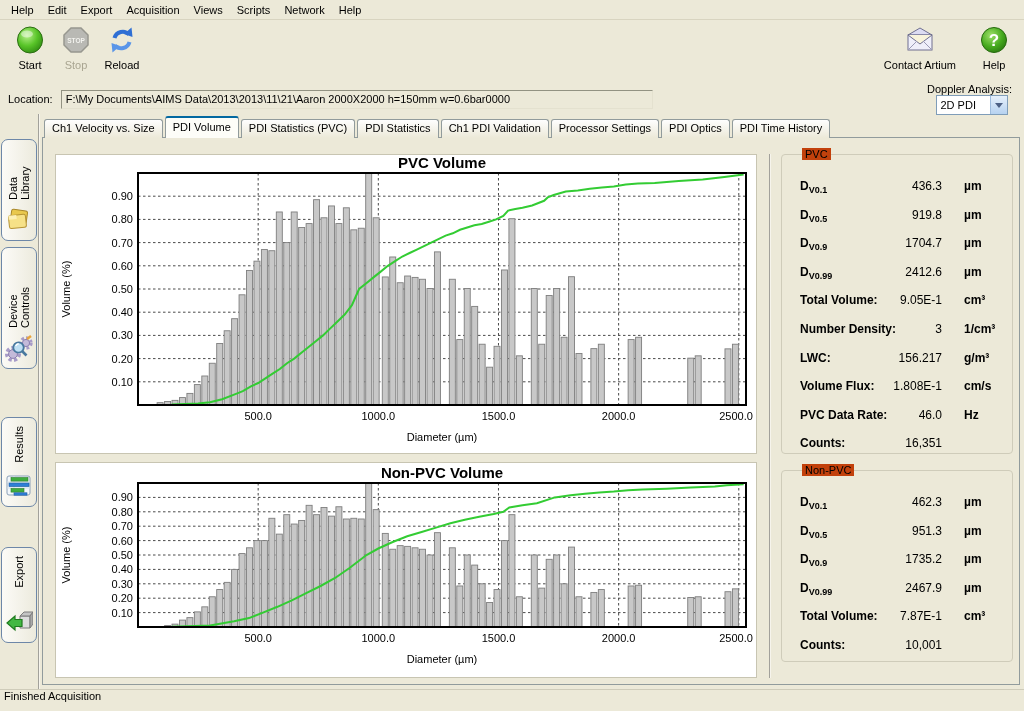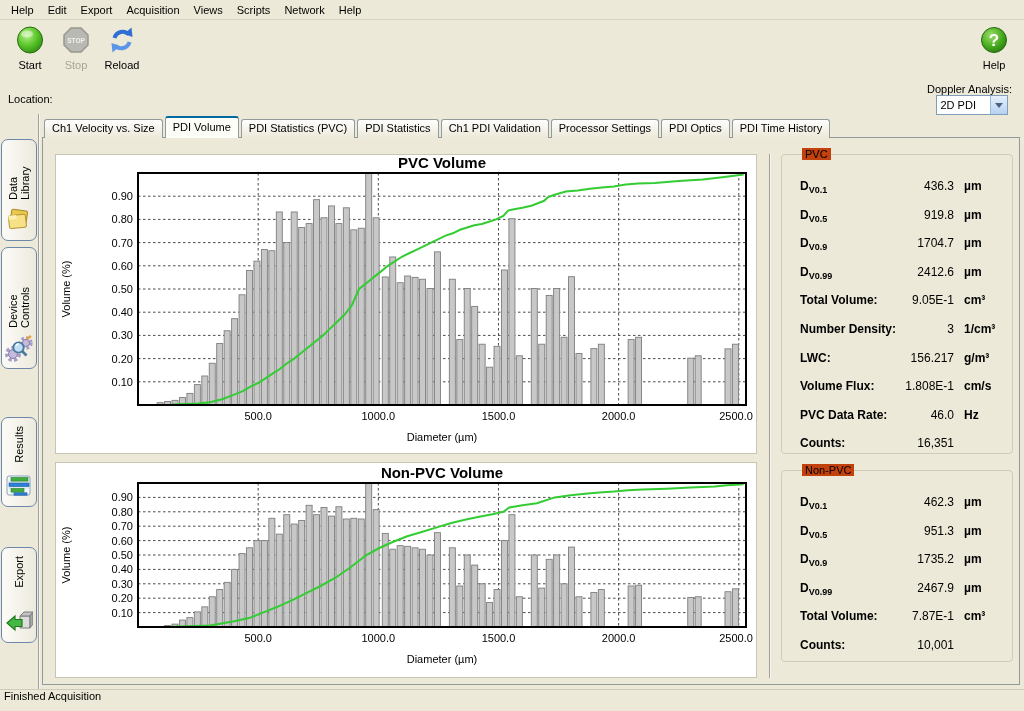--- a/index.html
+++ b/index.html
@@ -61,21 +61,21 @@
 
   .charts-col { width:702px; display:flex; flex-direction:column; }
   .chart-panel { background:#fff; border:1px solid #c8c5b2; }
   .chart-panel + .chart-panel { margin-top:8px; }
 
   .stats-col { width:244px; margin-left:12px; border-left:2px groove #f6f4ec; padding-left:10px; }
   .groupbox { border:1px solid #cfccba; border-radius:4px; position:relative; padding:24px 10px 8px 18px; }
   .groupbox .legend { position:absolute; top:-7px; left:20px; background:#c2410c; padding:0 3px; font-size:11px; }
   .gb-pvc { height:300px; }
   .gb-nonpvc { height:192px; margin-top:16px; }
-  .stat-row { display:flex; align-items:baseline; height:28.6px; }
+  .stat-row { display:flex; align-items:baseline; height:28.6px;gap:12px; }
   .stat-label { font-weight:bold; font-size:12px; }
   .stat-label sub { font-size:9px; font-weight:bold; }
   .stat-value { margin-left:auto; text-align:right; font-size:12px; }
   .stat-unit { width:48px; padding-left:10px; font-weight:bold; font-size:12px; }
 
   
   .statusbar { height:22px; border-top:1px solid #cfccba; display:flex; align-items:flex-start; padding-left:4px; background:#ece9d8; }
 
   svg text { font-family:"Liberation Sans","DejaVu Sans",sans-serif; }
 </style>
@@ -127,20 +127,32 @@
           <path d="M7.5 13 A 8.5 8.5 0 0 1 22 9.5" fill="none" stroke="#2f6fd4" stroke-width="4"></path>
           <polygon points="24.5,2.5 25.5,12 17,9" fill="#2f6fd4"></polygon>
           <path d="M22.5 17 A 8.5 8.5 0 0 1 8 20.5" fill="none" stroke="#5a95e8" stroke-width="4"></path>
           <polygon points="5.5,27.5 4.5,18 13,21" fill="#5a95e8"></polygon>
         </svg>
       </span>
       <span class="tlabel">Reload</span>
     </div>
 
     <div class="toolbar-right">
+      <div class="tbtn">
+        <span class="ticon">
+          <svg width="32" height="30" viewBox="0 0 32 30">
+            <polygon points="4,10 16,3 28,10" fill="#dcdcf2" stroke="#6f6f8f" stroke-width="1"></polygon>
+            <rect x="4" y="10" width="24" height="15" fill="#efeffa" stroke="#6f6f8f" stroke-width="1"></rect>
+            <polyline points="4,10 16,19 28,10" fill="#f8f4dc" stroke="#6f6f8f" stroke-width="1"></polyline>
+            <polyline points="4,25 13,16" fill="none" stroke="#9a9ab5" stroke-width="1"></polyline>
+            <polyline points="28,25 19,16" fill="none" stroke="#9a9ab5" stroke-width="1"></polyline>
+          </svg>
+        </span>
+        <span class="tlabel">Contact Artium</span>
+      </div>
       <div class="tbtn" style="margin-right:0; margin-left:12px;">
         <span class="ticon">
           <svg width="30" height="30" viewBox="0 0 30 30">
             <defs>
                 <radialGradient id="gHelp" cx="38%" cy="32%" r="75%">
               <stop offset="0%" stop-color="#9fe06a"></stop>
                   <stop offset="60%" stop-color="#46aa1e"></stop>
                   <stop offset="100%" stop-color="#2b7a10"></stop>
             </radialGradient>
               </defs>
@@ -148,20 +160,21 @@
             <text x="15" y="21" font-size="17" font-weight="bold" fill="#ffffff" text-anchor="middle">?</text>
           </svg>
         </span>
         <span class="tlabel">Help</span>
       </div>
     </div>
   </div>
 
   <div class="locrow">
     <span class="loc-label">Location:</span>
+    <div class="loc-field">F:\My Documents\AIMS Data\2013\2013\11\21\Aaron 2000X2000  h=150mm w=0.6bar0000</div>
     <div class="doppler">
       <span class="dop-label">Doppler Analysis:</span>
       <div class="dd">
         <span class="dd-value">2D PDI</span>
         <span class="dd-btn">
             <span class="dd-arrow"></span>
           </span>
       </div>
     </div>
   </div>

